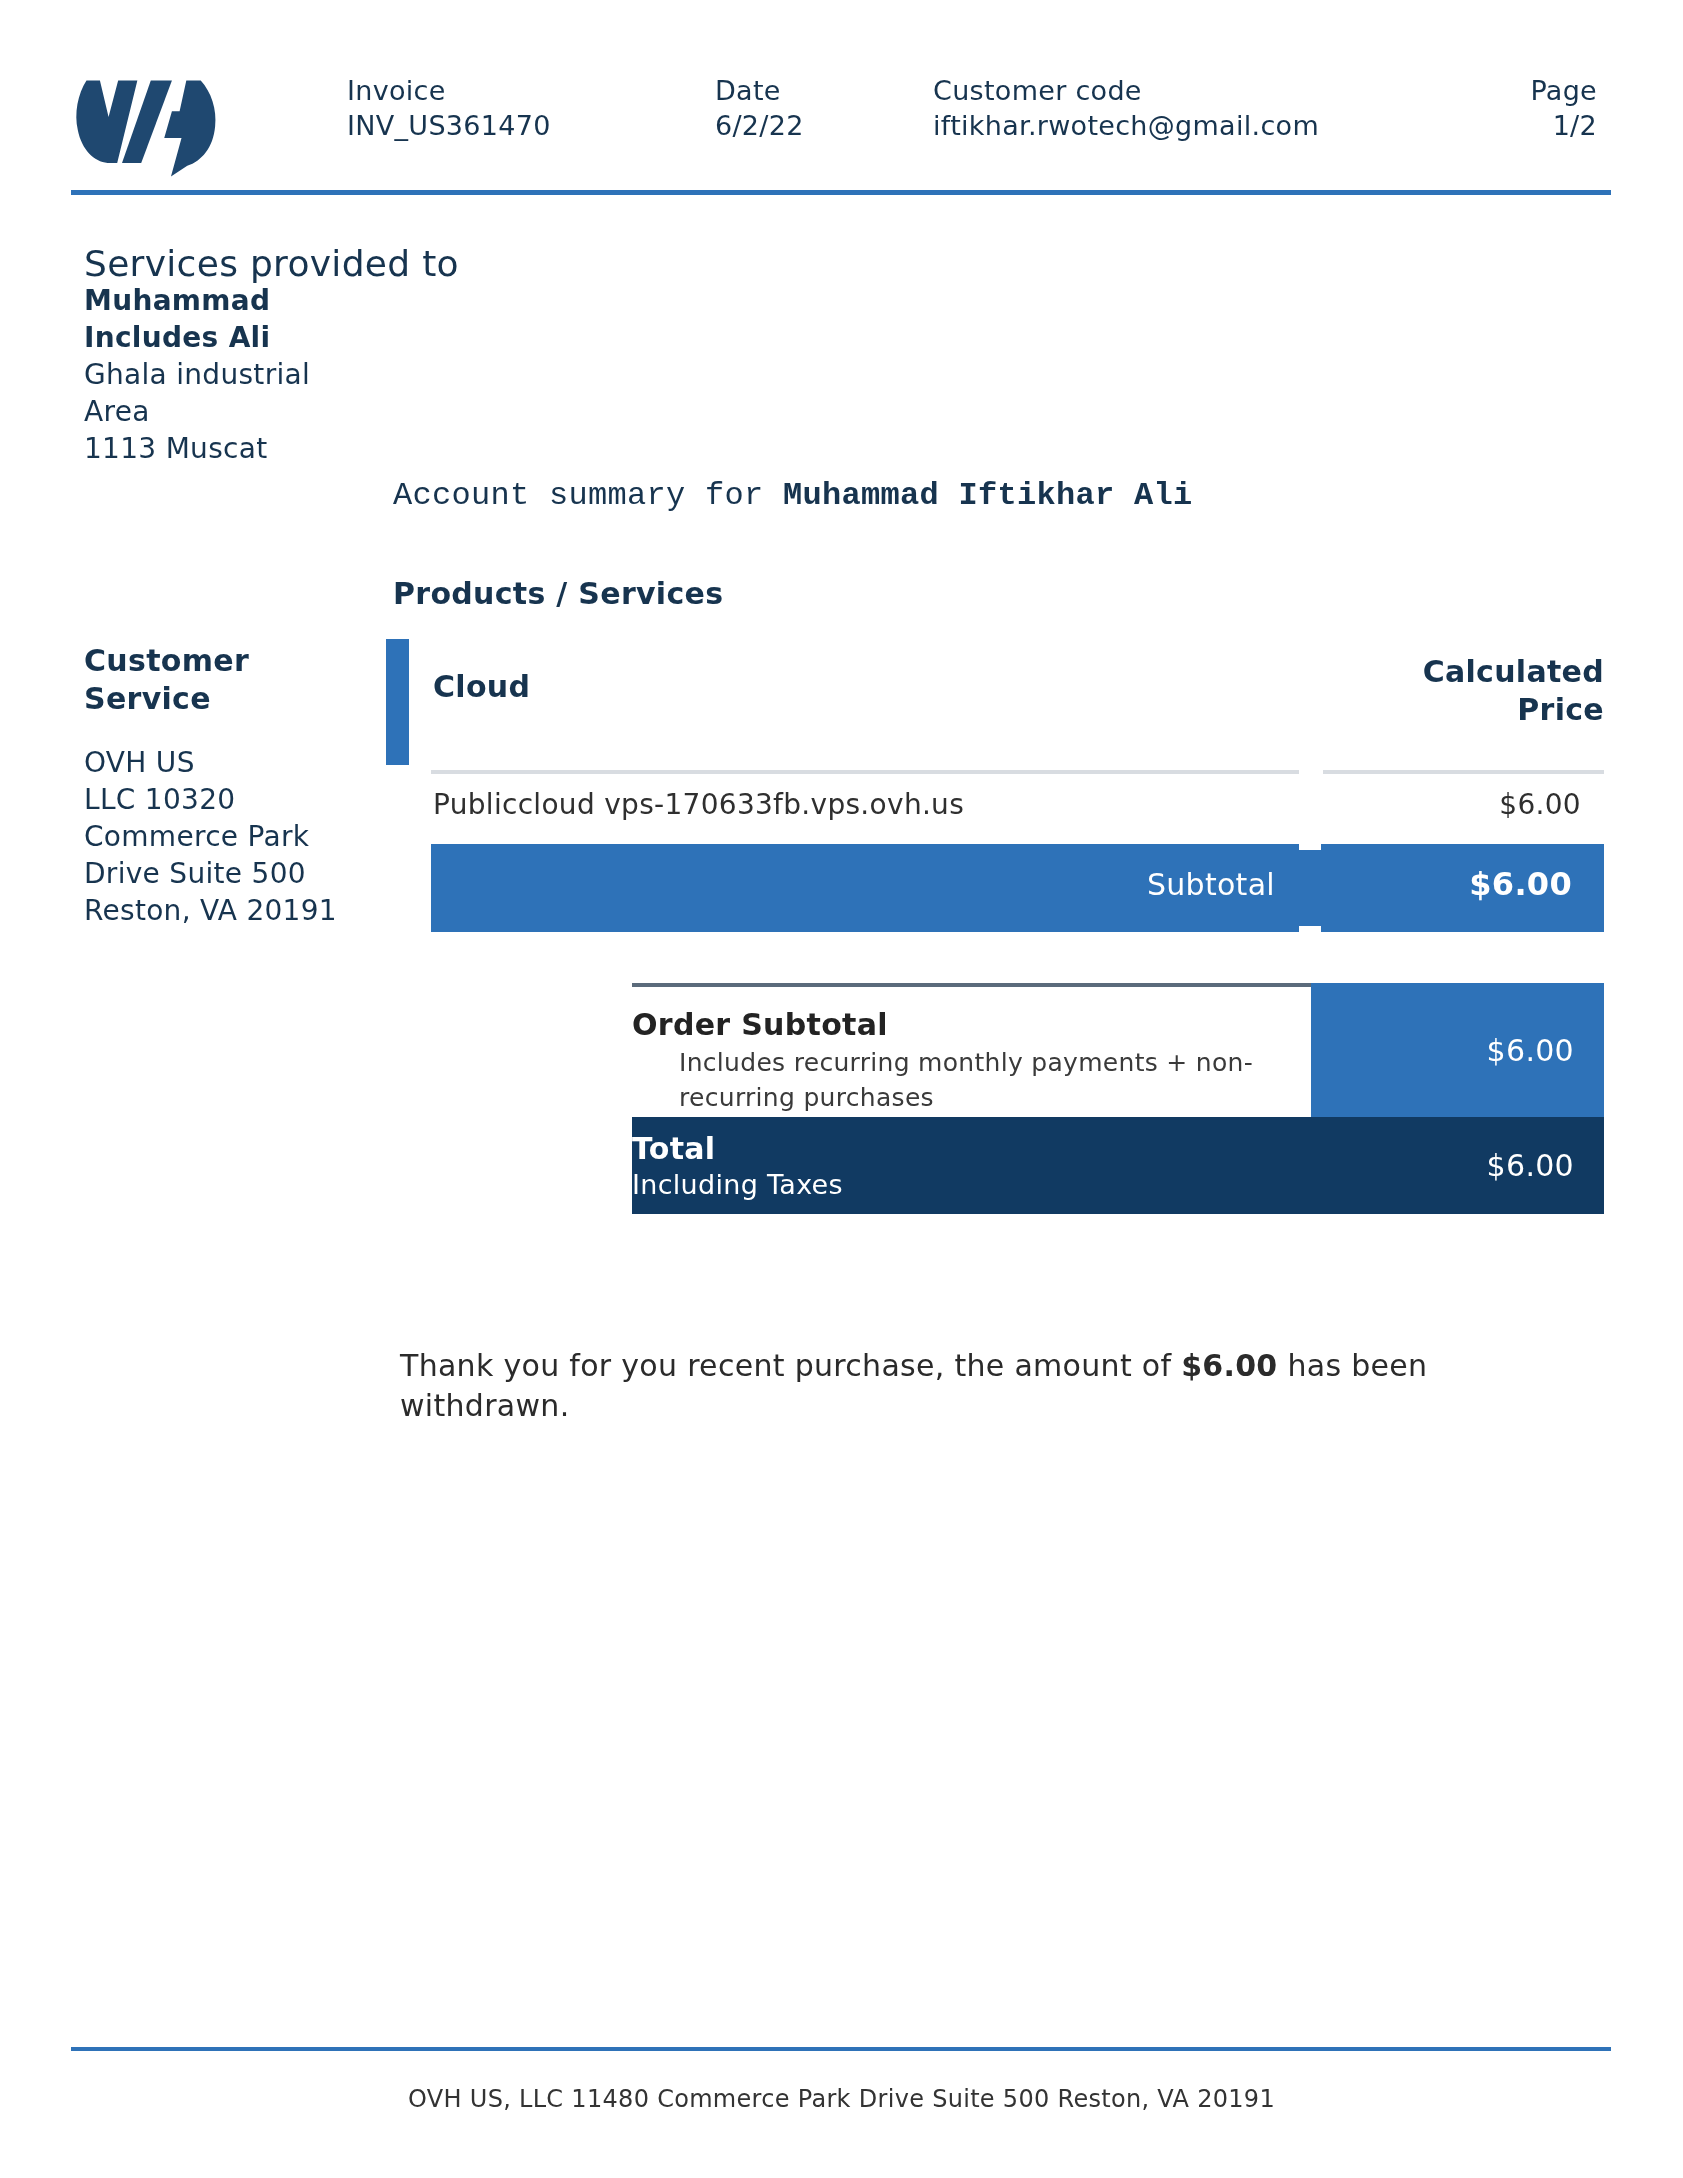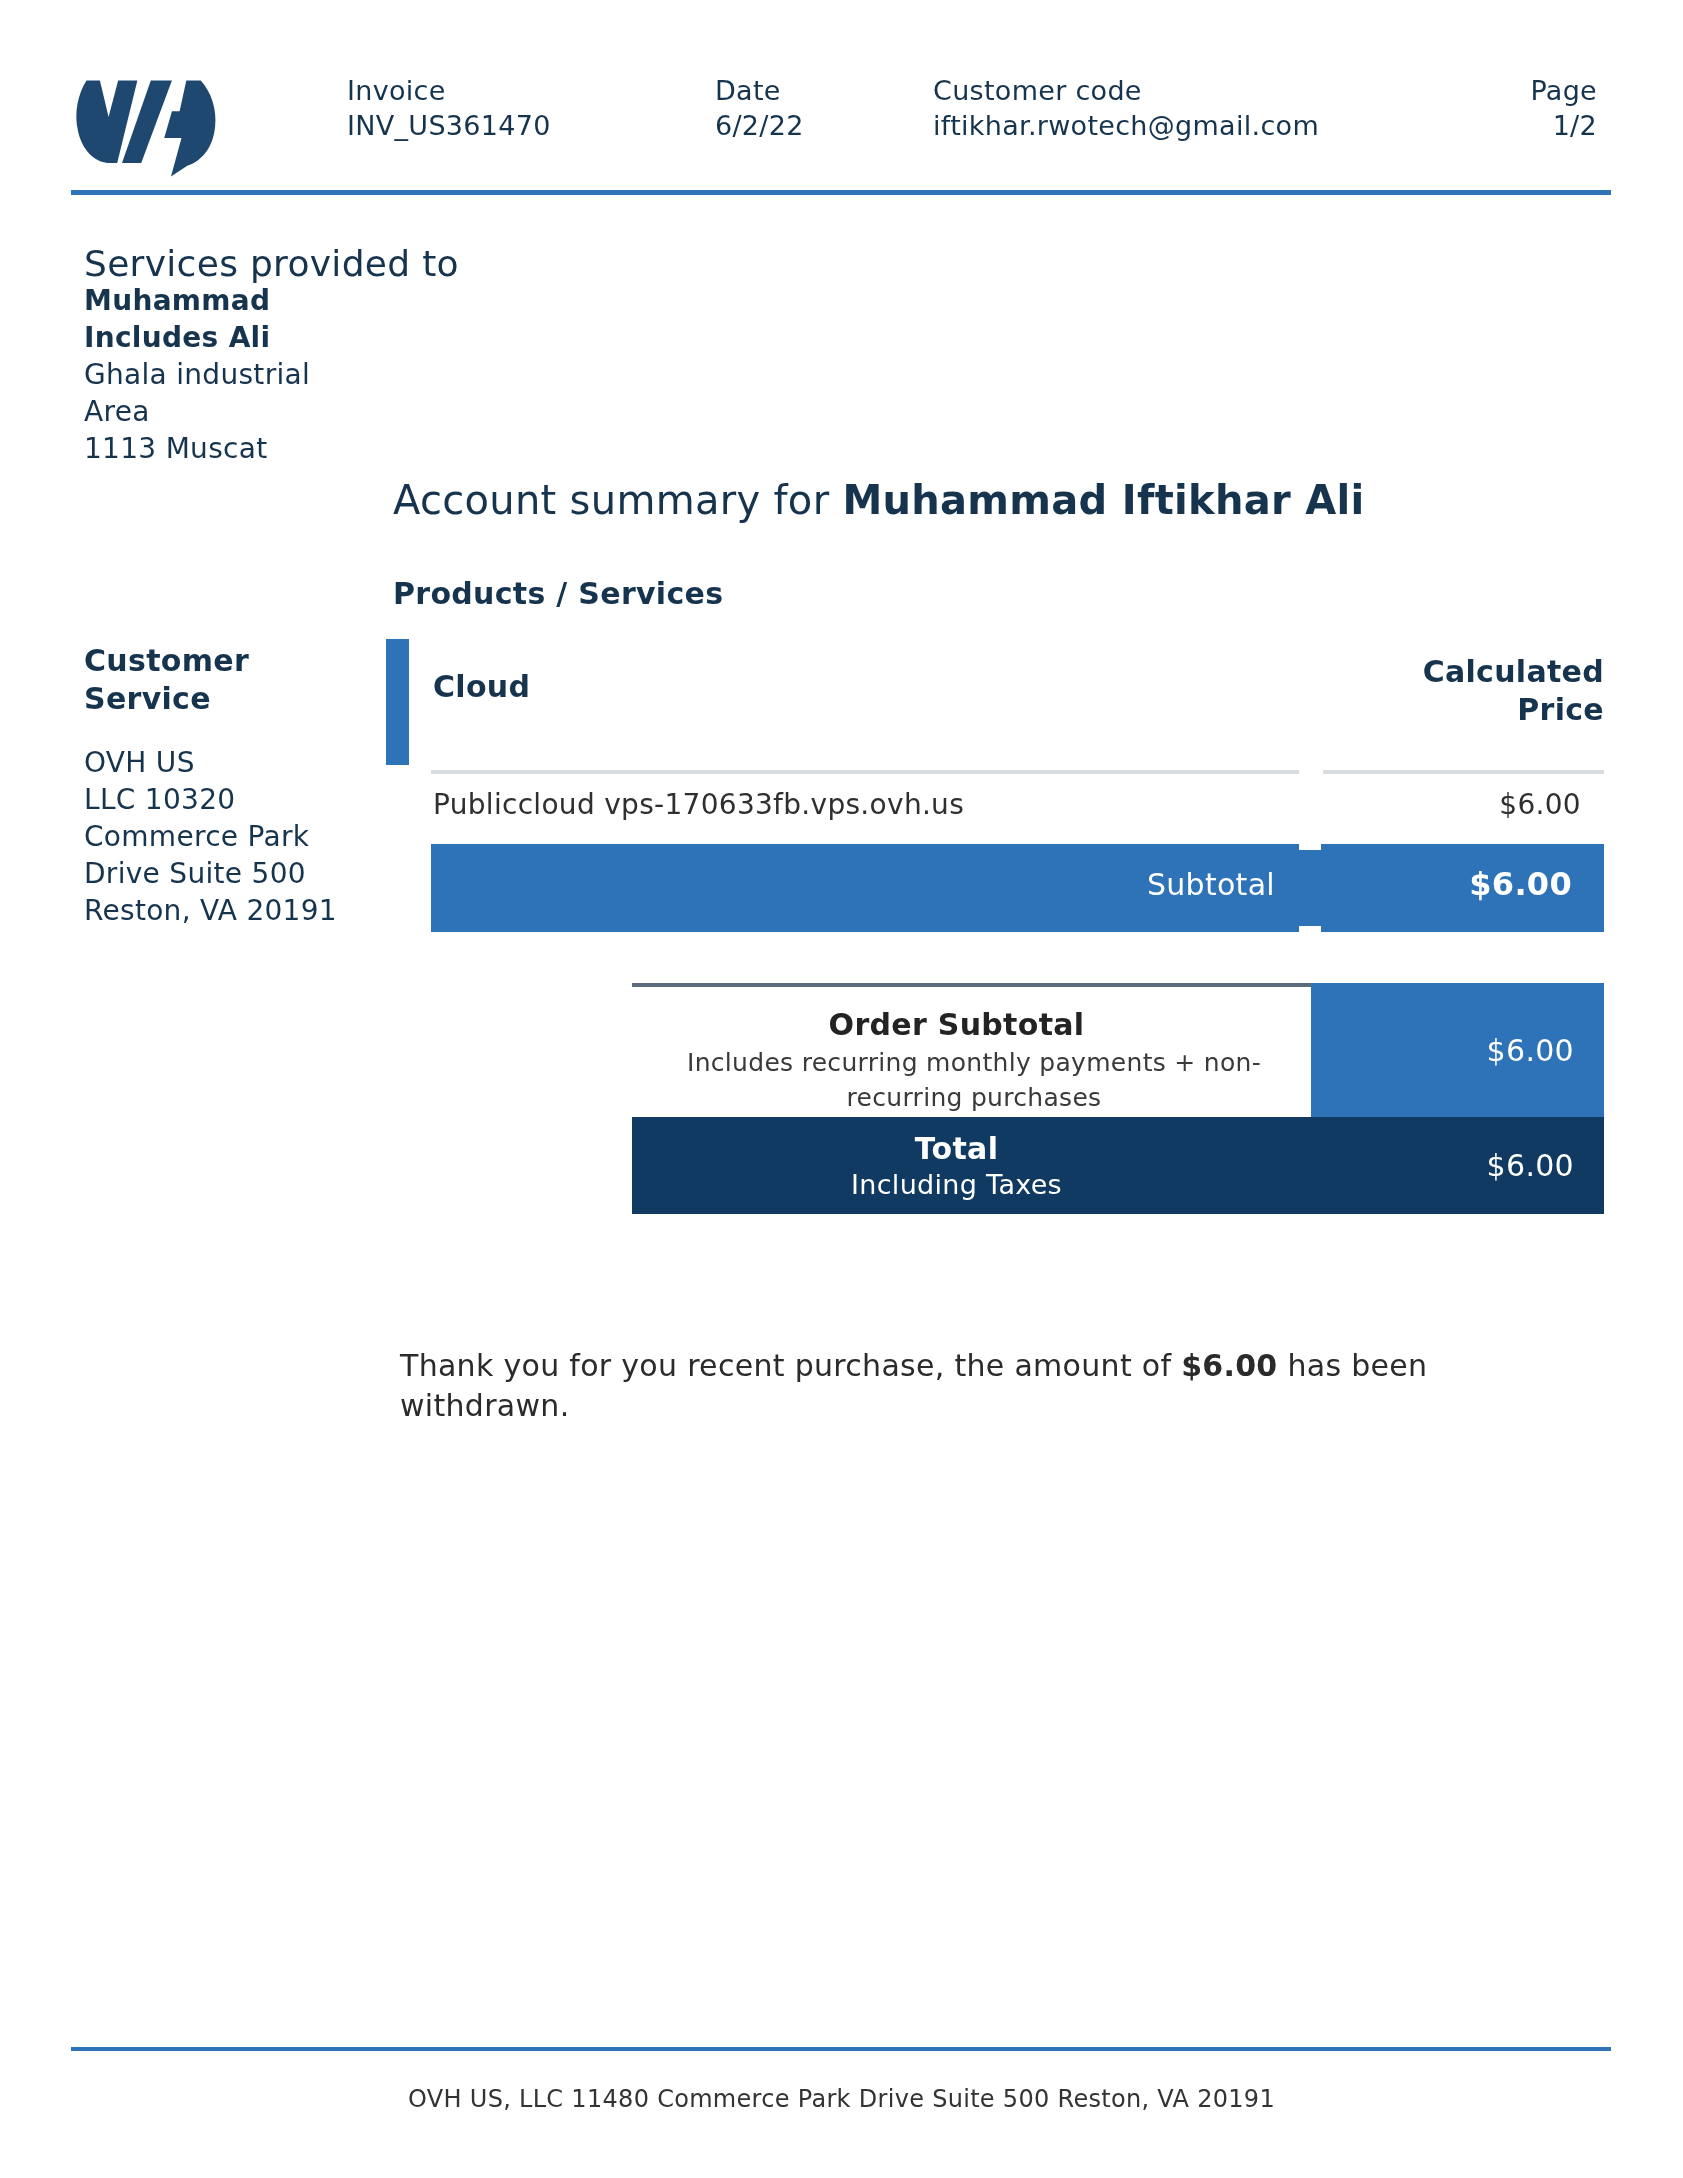--- a/index.html
+++ b/index.html
@@ -12,21 +12,21 @@
   
   .hdr-field{position:absolute;top:73px;font-size:27px;line-height:35px;color:#17344f;}
   .hdr-field .lbl{display:block;}
   .hdr-field .val{display:block;}
   .hdr-rule{position:absolute;left:71px;top:190px;width:1540px;height:5px;background:#2e72b8;}
   
   .recipient{position:absolute;left:84px;top:245px;font-size:28px;line-height:37px;color:#17344f;}
   .recipient .intro{font-size:36px;}
   .recipient .bold{font-weight:bold;}
   
-  .title{position:absolute;left:393px;top:477px;font-size:40px;color:#17344f;}
+  .title{position:absolute;left:393px;top:477px;font-size:32px;color:#17344f;font-family:Liberation Mono, monospace;}
   .title b{font-weight:bold;}
   .section-heading{position:absolute;left:393px;top:576px;font-size:30px;font-weight:bold;color:#17344f;}
   
   .cs{position:absolute;left:84px;top:642px;color:#17344f;}
   .cs .cs-head{font-size:30px;font-weight:bold;line-height:38px;}
   .cs .cs-addr{margin-top:26px;font-size:28px;line-height:37px;}
   
   .accent-bar{position:absolute;left:386px;top:639px;width:23px;height:126px;background:#2e72b8;}
   .th-cloud{position:absolute;left:433px;top:669px;font-size:30px;font-weight:bold;color:#17344f;}
   .th-price{position:absolute;left:1396px;top:653px;width:208px;text-align:right;
@@ -40,21 +40,21 @@
   .subtotal-bar .st-label{position:absolute;right:329px;top:0;height:80px;display:flex;align-items:center;
                           color:#ffffff;font-size:30px;}
   .subtotal-bar .st-value{position:absolute;right:32px;top:0;height:80px;display:flex;align-items:center;
                           color:#ffffff;font-size:32px;font-weight:bold;}
   .st-notch{position:absolute;left:868px;width:22px;height:6px;background:#ffffff;}
   .st-notch.top{top:0;}
   .st-notch.bot{bottom:0;}
   
   .summary{position:absolute;left:632px;top:983px;width:972px;}
   .sum-row{display:flex;}
-  .sum-label{width:679px;box-sizing:border-box;text-align:center;padding-right:30px;}
+  .sum-label{width:679px;box-sizing:border-box;text-align:left;padding-right:18px;}
   .sum-value{width:293px;box-sizing:border-box;display:flex;align-items:center;justify-content:flex-end;
              padding-right:30px;font-size:30px;}
   .row-subtotal .sum-label{border-top:4px solid #5b6b7b;padding-top:18px;height:134px;}
   .row-subtotal .sum-value{background:#2e72b8;color:#ffffff;height:134px;}
   .row-subtotal .main-lbl{font-size:30px;font-weight:bold;color:#232323;line-height:40px;}
   .row-subtotal .note{font-size:25px;color:#3a3a3a;line-height:35px;max-width:614px;margin-left:auto;}
   .row-taxes .sum-label{border-top:4px solid #5b6b7b;height:58px;display:flex;align-items:center;
                         justify-content:flex-end;font-size:30px;font-weight:bold;color:#232323;}
   .row-taxes .sum-value{background:#e6e9f2;color:#17344f;height:58px;}
   .row-total{background:#113a62;color:#ffffff;height:97px;}

